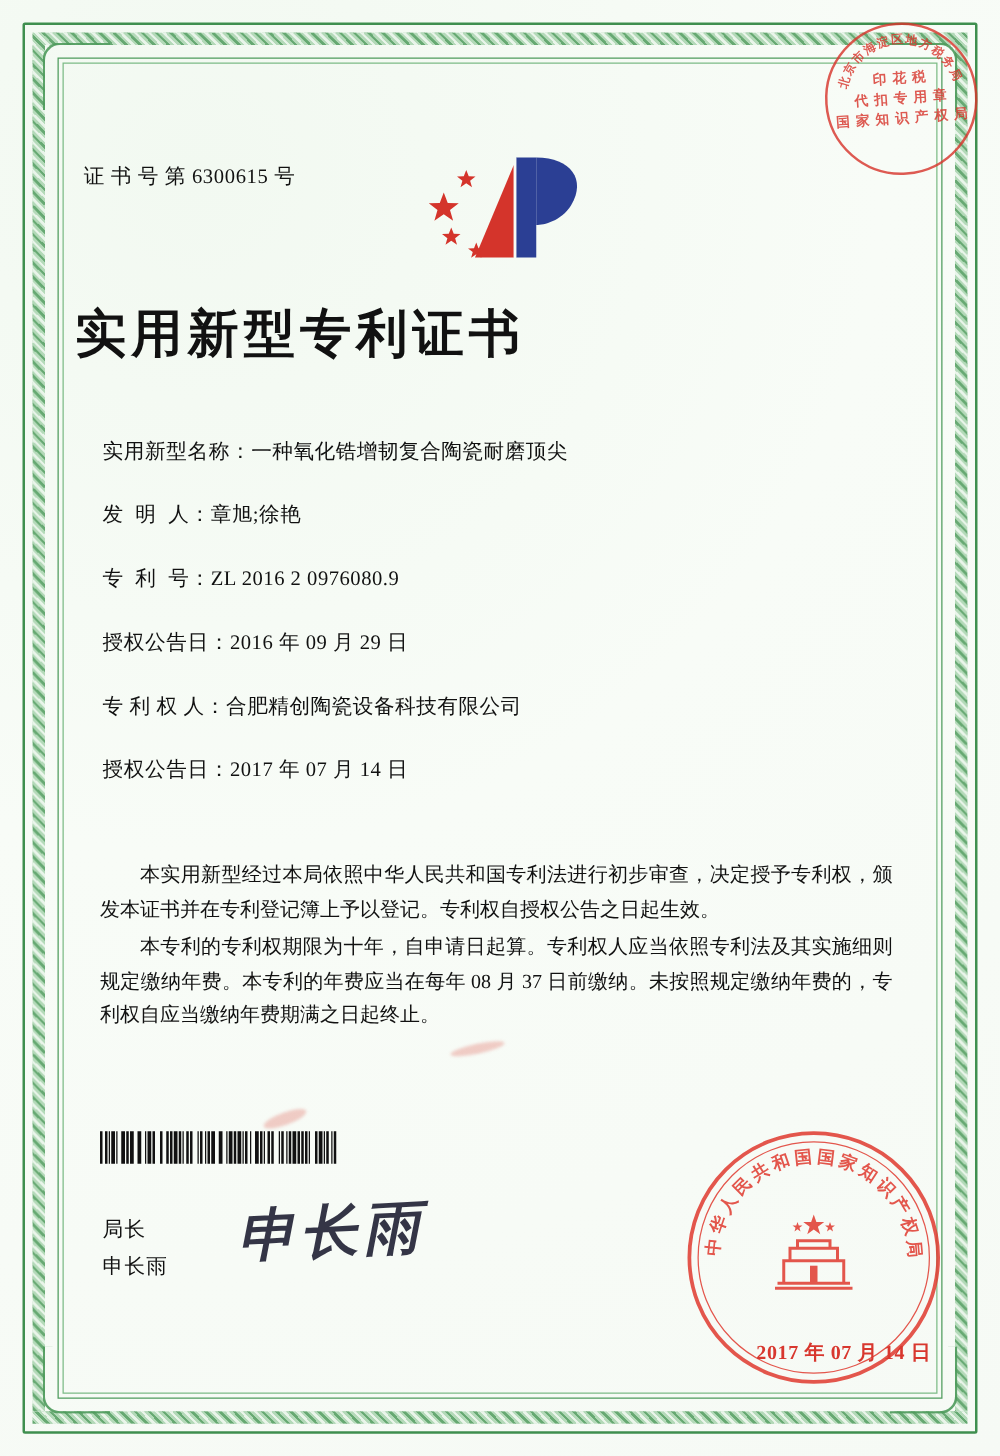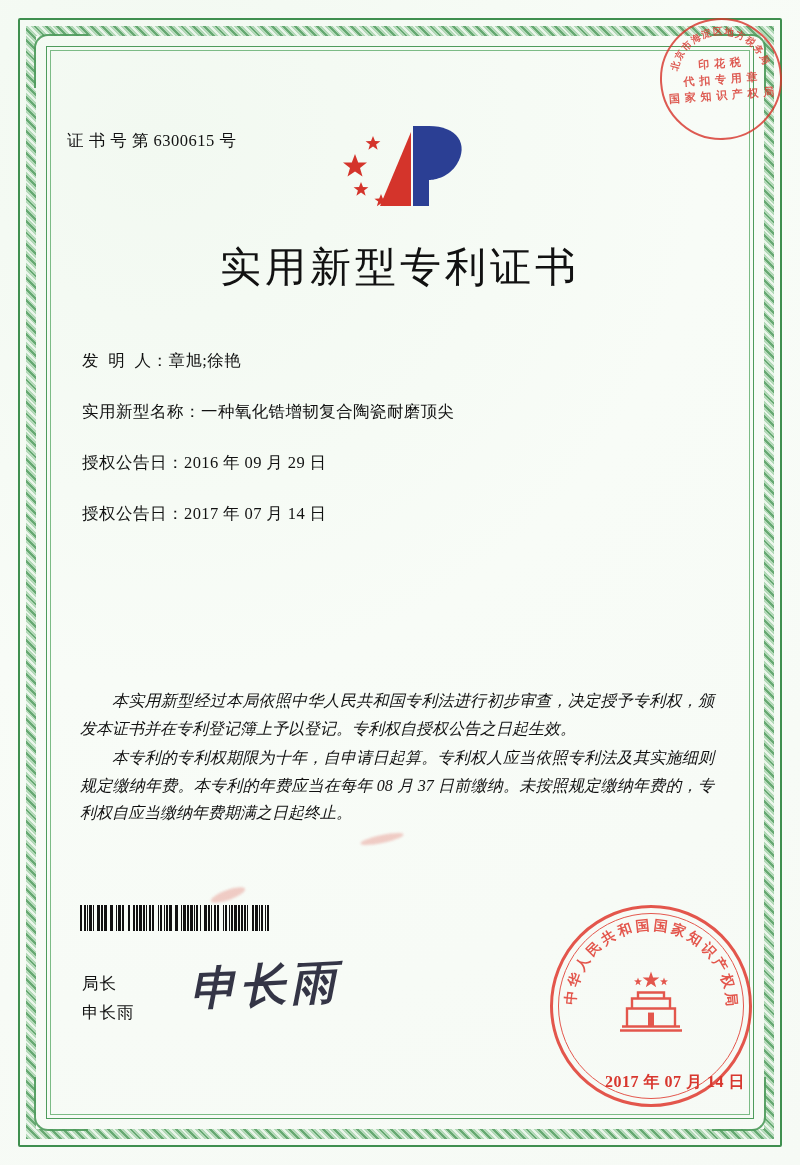--- a/index.html
+++ b/index.html
@@ -89,23 +89,23 @@
     transform: translateX(-50%);
     top: 50px;
     width: 150px;
     height: 110px;
   }
 
   .title {
     position: absolute;
     top: 180px;
     left: 0; right: 0;
-    text-align: center;
+    text-align: left;
     font-size: 41px;
-    font-weight: normal;
+    font-weight: bold;
     letter-spacing: 4px;
     color: #111;
     font-family: "Liberation Serif", "DejaVu Serif", serif;
   }
 
   
   .fields {
     position: absolute;
     top: 290px;
     left: 22px;
@@ -133,21 +133,20 @@
     left: 20px;
     right: 14px;
     font-size: 16px;
     line-height: 1.72;
     color: #111;
     text-align: justify;
   }
   .paras p {
     margin: 0 12px 2px 0;
     text-indent: 2em;
-    font-style: italic;
   }
 
   
   .barcode {
     position: absolute;
     left: 20px;
     top: 845px;
     width: 215px;
     height: 26px;
   }
@@ -319,30 +318,38 @@
           <polygon points="36,72 38,77 43.4,77.2 39.1,80.5 40.6,85.7 36,82.6 31.4,85.7 32.9,80.5 28.6,77.2 34,77"></polygon>
           <polygon points="56,84 57.8,88.5 62.6,88.7 58.8,91.6 60.1,96.2 56,93.4 51.9,96.2 53.2,91.6 49.4,88.7 54.2,88.5"></polygon>
         </g>
       </svg>
     </div>
 
     <div class="title">实用新型专利证书</div>
 
     <div class="fields">
       <div class="field">
+        <span class="label">实用新型名称：</span>
+        <span class="value">一种氧化锆增韧复合陶瓷耐磨顶尖</span>
+      </div>
+      <div class="field">
         <span class="label">发  明  人：</span>
         <span class="value">章旭;徐艳</span>
       </div>
       <div class="field">
-        <span class="label">实用新型名称：</span>
-        <span class="value">一种氧化锆增韧复合陶瓷耐磨顶尖</span>
+        <span class="label">专  利  号：</span>
+        <span class="value">ZL 2016 2 0976080.9</span>
       </div>
       <div class="field">
         <span class="label">授权公告日：</span>
         <span class="value">2016 年 09 月 29 日</span>
+      </div>
+      <div class="field">
+        <span class="label">专 利 权 人：</span>
+        <span class="value">合肥精创陶瓷设备科技有限公司</span>
       </div>
       <div class="field">
         <span class="label">授权公告日：</span>
         <span class="value">2017 年 07 月 14 日</span>
       </div>
     </div>
 
     <div class="paras">
       <p>本实用新型经过本局依照中华人民共和国专利法进行初步审查，决定授予专利权，颁发本证书并在专利登记簿上予以登记。专利权自授权公告之日起生效。</p>
       <p>本专利的专利权期限为十年，自申请日起算。专利权人应当依照专利法及其实施细则规定缴纳年费。本专利的年费应当在每年 08 月 37 日前缴纳。未按照规定缴纳年费的，专利权自应当缴纳年费期满之日起终止。</p>

